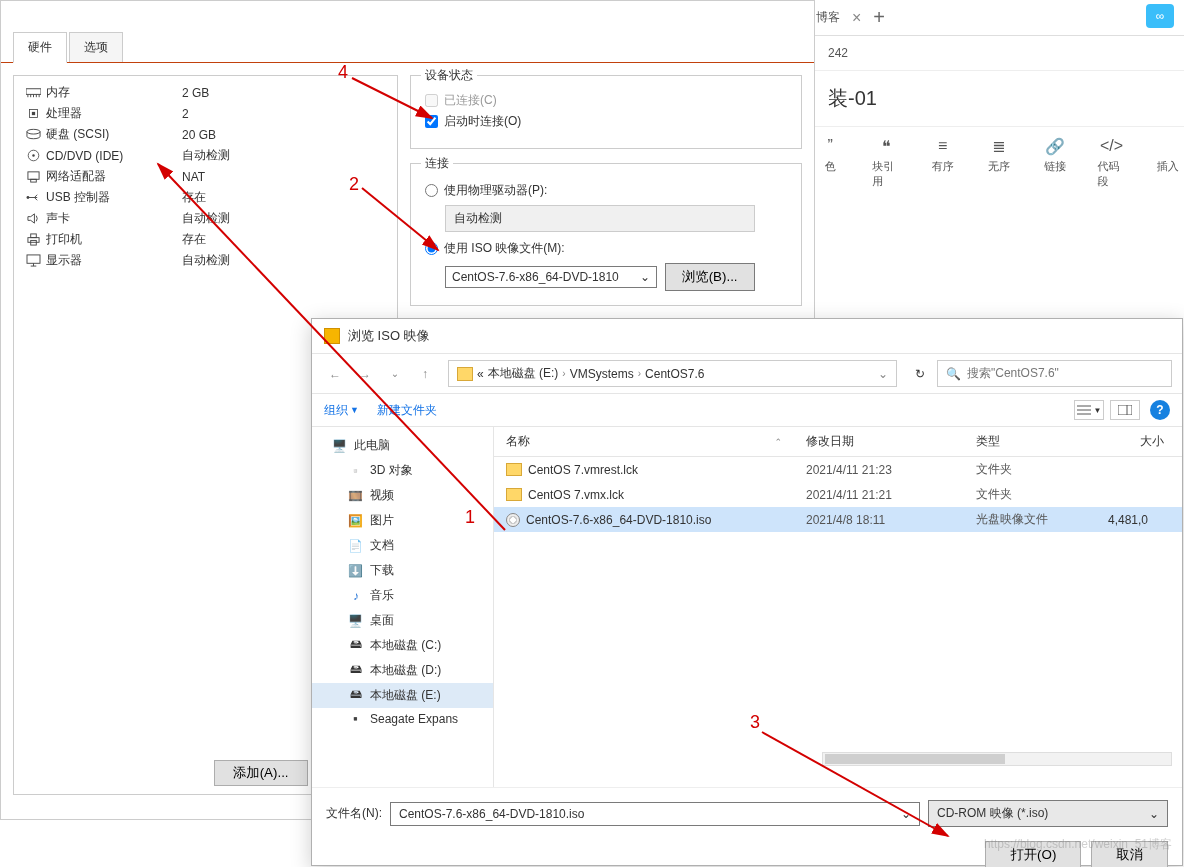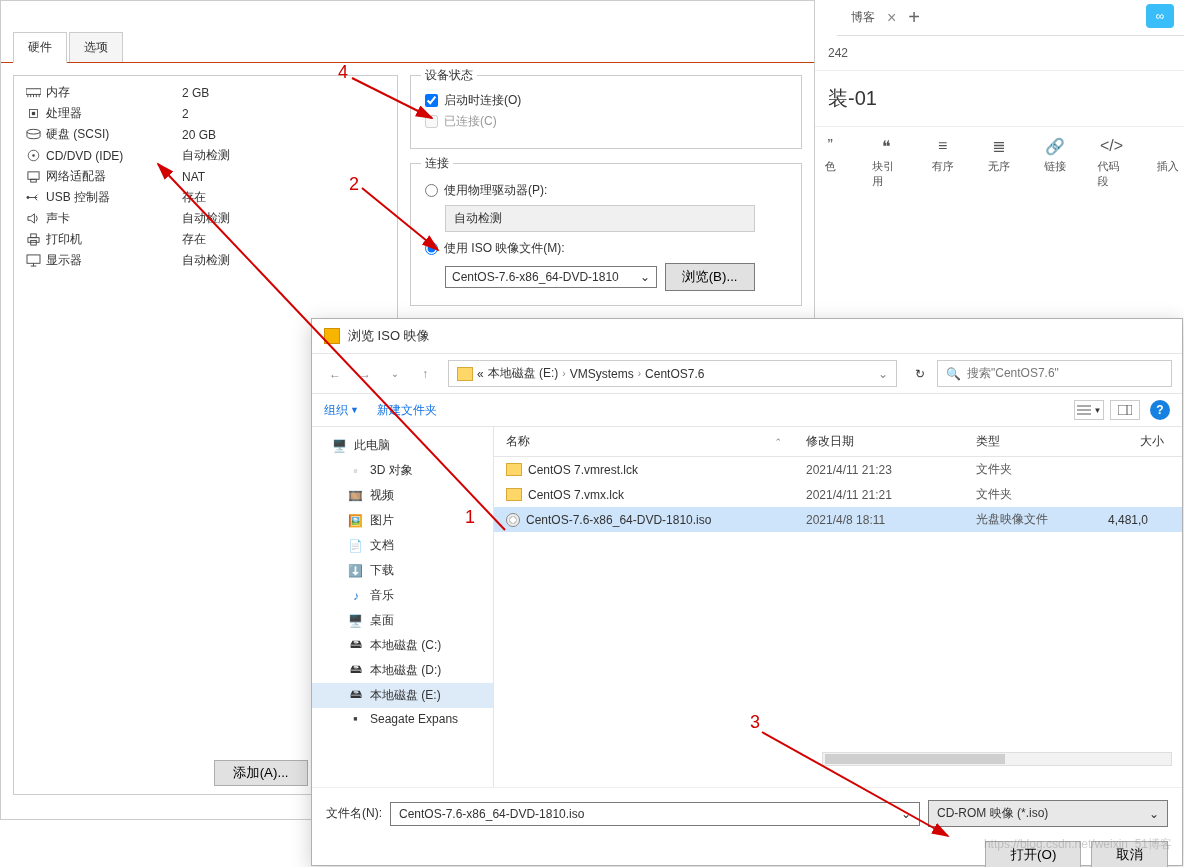--- a/index.html
+++ b/index.html
@@ -78,21 +78,21 @@
 .fd-footer { padding: 12px 14px; border-top: 1px solid #eee; }
 .fn-row { display: flex; align-items: center; gap: 8px; margin-bottom: 14px; }
 .fn-label { }
 .fn-input { flex: 1; border: 1px solid #7a7a7a; padding: 4px 8px; display: flex; justify-content: space-between; align-items: center; background: #fff; }
 .ft-select { width: 240px; border: 1px solid #7a7a7a; padding: 4px 8px; display: flex; justify-content: space-between; align-items: center; background: #e8e8e8; }
 .btn-row { display: flex; justify-content: flex-end; gap: 10px; }
 .dlg-btn { padding: 4px 24px; border: 1px solid #adadad; background: #e1e1e1; cursor: pointer; }
 
 
 .bg-right { position: absolute; right: 0; top: 0; width: 370px; height: 240px; background: #fff; }
-.bg-tab-row { display: flex; align-items: center; height: 36px; border-bottom: 1px solid #dedede; padding-left: 14px; gap: 12px; margin-left: 23px; }
+.bg-tab-row { display: flex; align-items: center; height: 36px; border-bottom: 1px solid #dedede; padding-left: 2px; gap: 12px; }
 .bg-tab { color: #555; }
 .bg-tab-close { color: #888; cursor: pointer; font-size: 16px; }
 .bg-addtab { font-size: 20px; color: #666; cursor: pointer; }
 .bg-cloud { position: absolute; right: 10px; top: 4px; width: 28px; height: 24px; background: #3abefa; border-radius: 4px; display: flex; align-items: center; justify-content: center; color: #fff; }
 .bg-url { padding: 10px 14px; color: #555; border-bottom: 1px solid #eee; }
 .bg-heading { padding: 14px 14px; font-size: 20px; color: #333; border-bottom: 1px solid #eee; }
 .bg-toolbar { display: flex; gap: 28px; padding: 10px 2px; }
 .bg-tool { display: flex; flex-direction: column; align-items: center; gap: 4px; color: #555; font-size: 11px; cursor: pointer; width: 42px; }
 .bg-tool .ico { height: 18px; display: flex; align-items: center; justify-content: center; font-size: 16px; }
 
@@ -272,26 +272,26 @@
         <div>自动检测</div>
       </div>
 
       <button class="add-btn">添加(A)...</button>
     </div>
 
     <div class="right-panel">
       <div class="group">
         <div class="group-title">设备状态</div>
         <label class="chk-row">
+          <input type="checkbox" disabled="" style="">
+          <span style="color:#999">已连接(C)</span>
+        </label>
+        <label class="chk-row">
           <input type="checkbox" checked="" style="">
           <span>启动时连接(O)</span>
-        </label>
-        <label class="chk-row">
-          <input type="checkbox" disabled="" style="">
-          <span style="color:#999">已连接(C)</span>
         </label>
       </div>
 
       <div class="group">
         <div class="group-title">连接</div>
         <label class="radio-row">
           <input type="radio" name="conn" style="">
           <span>使用物理驱动器(P):</span>
         </label>
         <div class="dd-disabled">自动检测</div>

